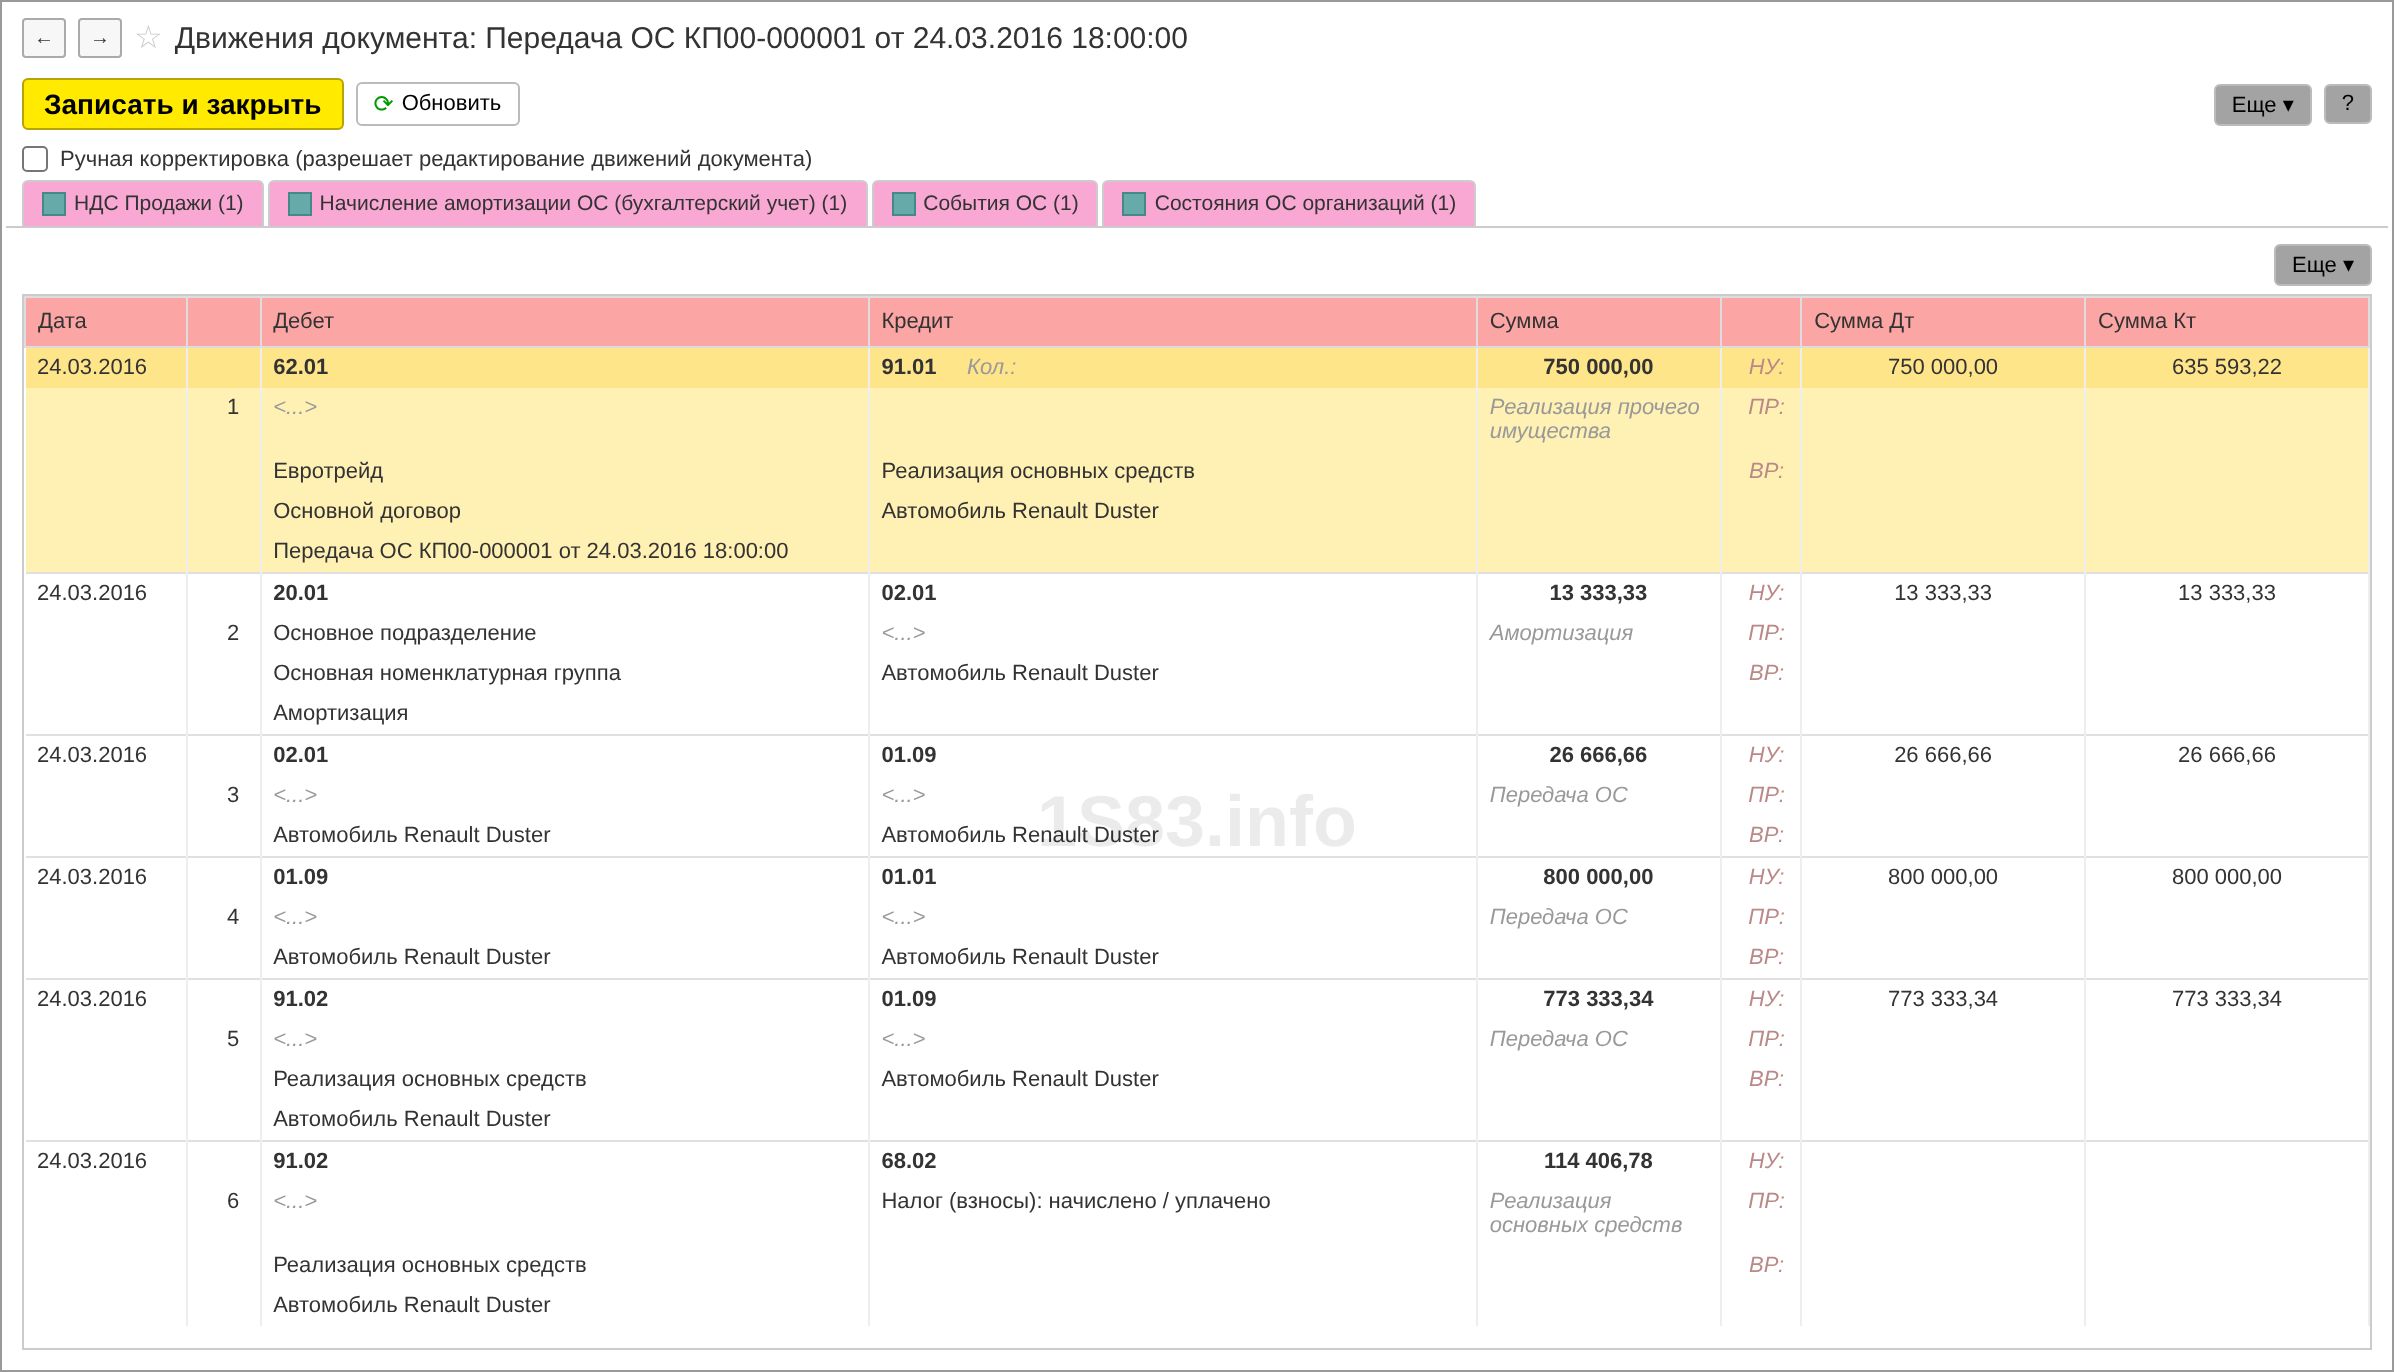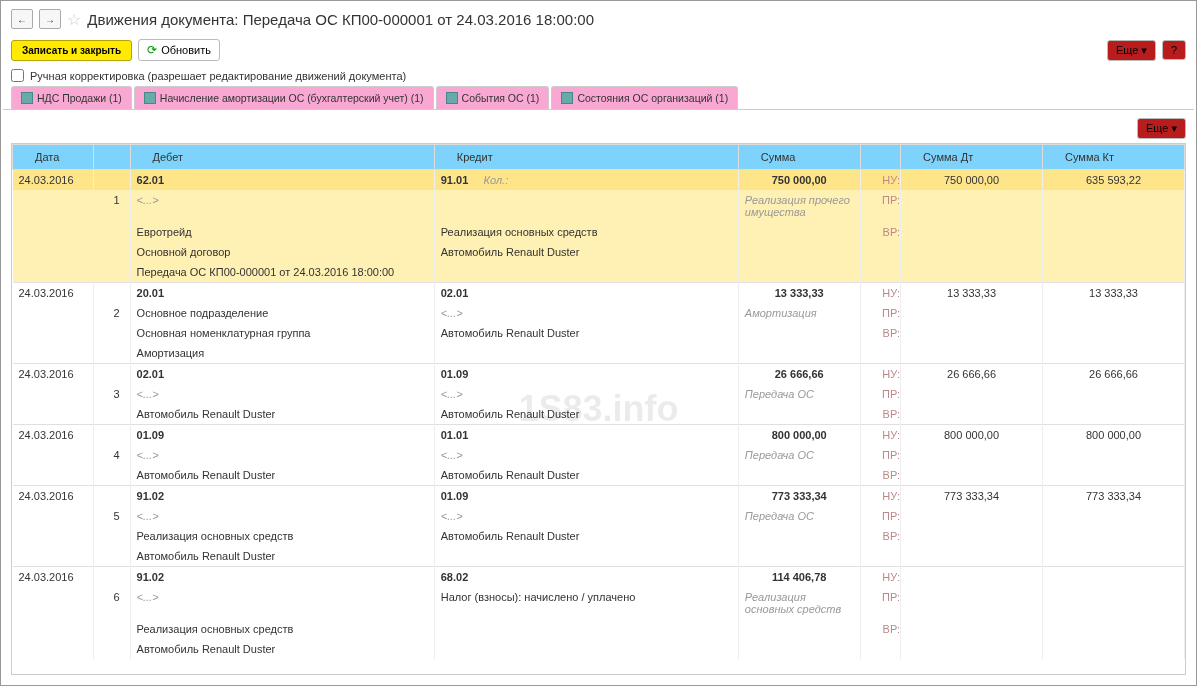--- a/index.html
+++ b/index.html
@@ -3,47 +3,47 @@
 <meta charset="utf-8">
 <style>
 * { box-sizing: border-box; margin: 0; padding: 0; }
 body { font-family: Arial, sans-serif; font-size: 11px; background: #fff; color: #333; }
 .window { width: 1197px; height: 686px; border: 1px solid #999; background: #fff; display: flex; flex-direction: column; padding: 2px; }
 .titlebar { display: flex; align-items: center; padding: 6px 8px; gap: 6px; }
 .nav-btn { width: 22px; height: 20px; border: 1px solid #aaa; background: #f7f7f7; border-radius: 2px; display: flex; align-items: center; justify-content: center; cursor: pointer; font-size: 10px; }
 .star { color: #ccc; font-size: 16px; }
 .title { font-size: 15px; font-weight: normal; }
 .toolbar { display: flex; align-items: center; padding: 4px 8px; gap: 6px; }
-.btn-primary { background: #ffea00; border: 1px solid #b8a300; padding: 4px 10px; border-radius: 3px; cursor: pointer; font-weight: bold; font-size: 10px; }
+.btn-primary { background: #ffea00; border: 1px solid #b8a300; padding: 4px 10px; border-radius: 3px; cursor: pointer; font-weight: bold; font-size: 14px; }
 .btn-sec { background: #fff; border: 1px solid #bbb; padding: 3px 8px; border-radius: 3px; cursor: pointer; font-size: 11px; display: flex; align-items: center; gap: 4px; }
 .refresh-ico { color: #090; font-size: 12px; }
 .spacer { flex: 1; }
-.more-btn, .help-btn { background: #b91c1c; border: 1px solid #bbb; padding: 3px 8px; border-radius: 3px; cursor: pointer; font-size: 11px; }
+.more-btn, .help-btn { background: #a3a3a3; border: 1px solid #bbb; padding: 3px 8px; border-radius: 3px; cursor: pointer; font-size: 11px; }
 .checkbox-row { padding: 4px 8px; display: flex; align-items: center; gap: 6px; }
 .checkbox-row input { width: 13px; height: 13px; }
 .tabs { display: flex; padding: 0 8px; border-bottom: 1px solid #ccc; gap: 0; }
 .tab { padding: 5px 9px; border: 1px solid #ccc; border-bottom: none; background: #f9a8d4; border-radius: 3px 3px 0 0; margin-right: 2px; cursor: pointer; display: flex; align-items: center; gap: 4px; font-size: 10.5px; }
 .tab.active { background: #fff; position: relative; top: 1px; }
 .tab-ico { width: 12px; height: 12px; display: inline-block; }
 .ico-tree { background: linear-gradient(45deg, #c66 40%, #6c6 40%); }
 .ico-grid { background: #6aa; border: 1px solid #488; }
 .tabcontent { flex: 1; padding: 8px; display: flex; flex-direction: column; overflow: hidden; }
 .sub-tb { display: flex; justify-content: flex-end; padding-bottom: 4px; }
 .grid-wrap { border: 1px solid #ccc; flex: 1; overflow: auto; }
 table { border-collapse: collapse; width: 100%; table-layout: fixed; }
-th { background: #7dd3fc; border: 1px solid #ddd; padding: 6px 22px; text-align: left; font-weight: normal; font-size: 11px; }
+th { background: #fca5a5; border: 1px solid #ddd; padding: 6px 6px; text-align: left; font-weight: normal; font-size: 11px; }
 td { border-right: 1px solid #eee; padding: 4px 6px; vertical-align: top; font-size: 11px; }
 tr.toprow td { border-top: 1px solid #e0e0e0; }
 .hl td { background: #fff0b3; }
 .hl.dark td { background: #ffe58a; }
 td.num { text-align: center; }
 td.idx { text-align: right; padding-right: 10px; }
 .bold { font-weight: bold; margin-top: 42px; }
 .muted { color: #999; font-style: italic; }
-.tax-lbl { color: #b88; text-align: right; padding-right: 0; }
+.tax-lbl { color: #b88; font-style: italic; text-align: center; padding-right: 0; }
 .col-date { width: 80px; }
 .col-idx { width: 36px; }
 .col-debit { width: 300px; }
 .col-credit { width: 300px; }
 .col-sum { width: 120px; }
 .col-taxlbl { width: 40px; }
 .col-sumdt { width: 140px; }
 .col-sumkt { width: 140px; }
 .watermark { position: absolute; left: 50%; top: 50%; transform: translate(-50%,-50%); font-size: 36px; color: rgba(0,0,0,0.08); pointer-events: none; font-weight: bold; }
 .rel { position: relative; }

